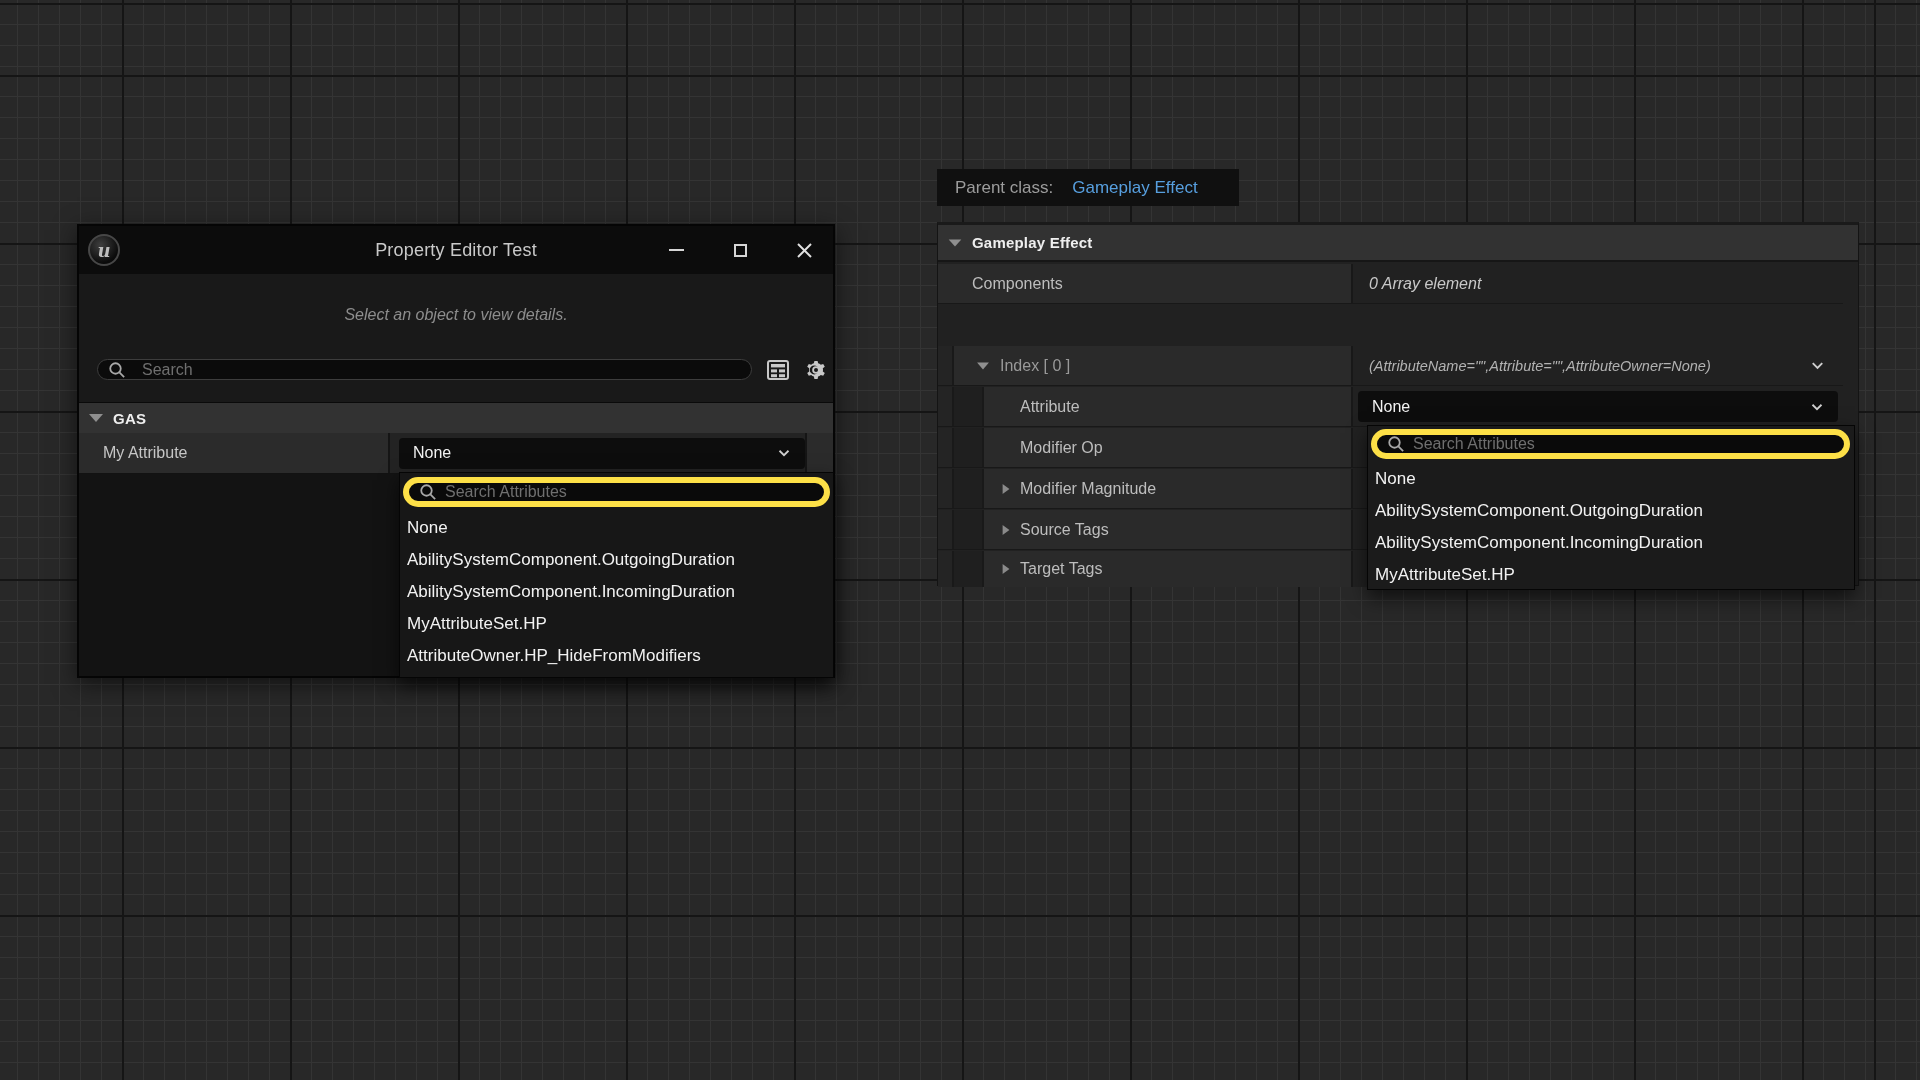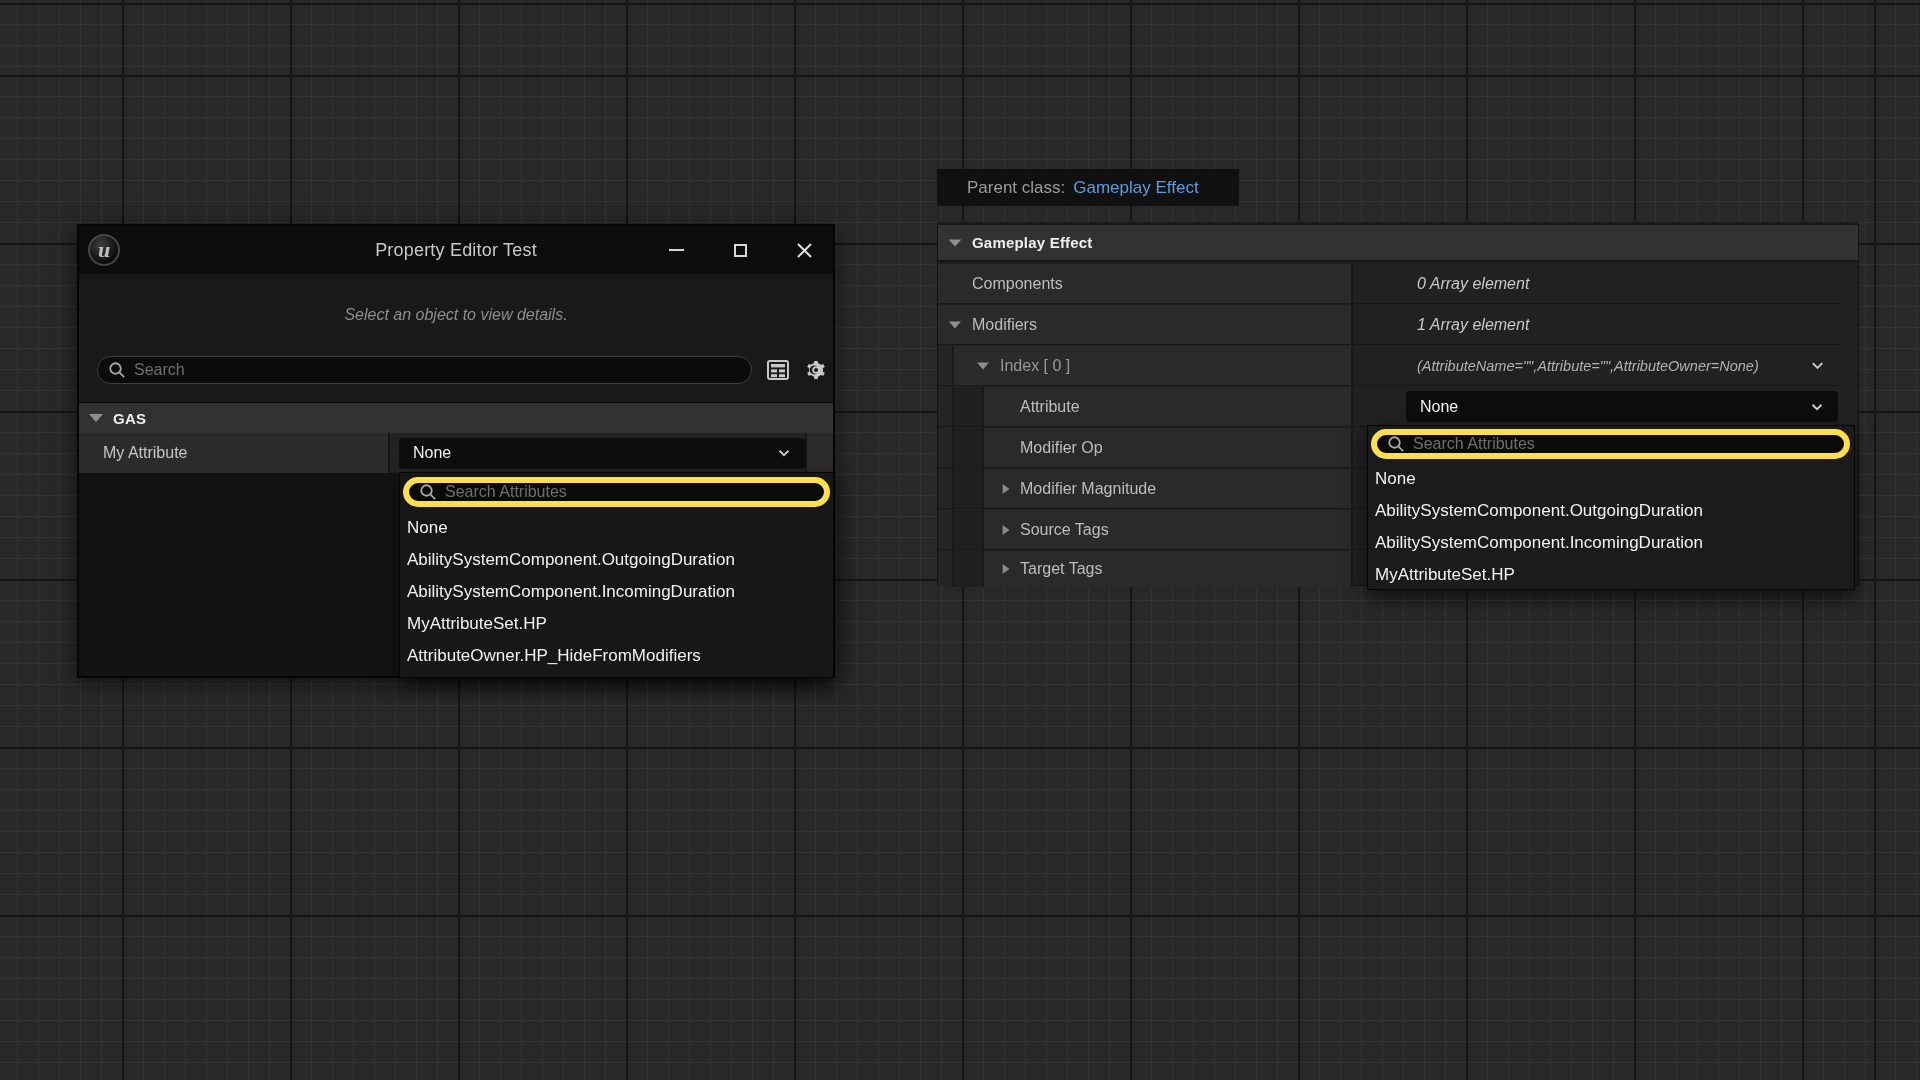--- a/index.html
+++ b/index.html
@@ -32,22 +32,22 @@
     display:flex; align-items:center; gap:42px; }
   .wc-btn { width:22px; height:22px; display:flex; align-items:center; justify-content:center; cursor:pointer; }
   .wc-min-glyph { width:15px; height:0; border-bottom:2px solid #d6d6d6; }
   .wc-max-glyph { width:13px; height:13px; border:2px solid #d6d6d6; }
 
   .pe-hint { position:absolute; left:0; right:0; top:80px; text-align:center;
     color:#8d8d8d; font-style:italic; font-size:16px; }
 
   .searchbar-row { position:absolute; left:18px; top:128px; right:14px; height:31px;
     display:flex; align-items:center; }
-  .search-pill { flex:0 0 655px; height:28px; background:#0b0b0b; border:1px solid #3d3d3d;
-    border-radius:16px; display:flex; align-items:center; padding:4px 10px; }
+  .search-pill { flex:0 0 655px; height:21px; background:#0b0b0b; border:1px solid #3d3d3d;
+    border-radius:16px; display:flex; align-items:center; padding:4px 10px;gap:8px; }
   .search-pill input { flex:1; background:transparent; border:none; outline:none;
     color:#dddddd; font-size:16px; margin-left:8px; font-family:"Liberation Sans",sans-serif; }
   .search-pill input::placeholder { color:#6f6f6f; }
   .sb-icons { display:flex; align-items:center; gap:14px; margin-left:14px; }
 
   .gas-bar { position:absolute; left:0; top:176px; right:0; height:31px;
     background:#323232; border-top:1px solid #0a0a0a; display:flex; align-items:center; }
   .tri-down { width:0; height:0; border-left:7px solid transparent; border-right:7px solid transparent;
     border-top:8px solid #8f8f8f; display:inline-block; }
   .tri-right { width:0; height:0; border-top:6px solid transparent; border-bottom:6px solid transparent;
@@ -76,33 +76,33 @@
     color:#dddddd; font-size:16px; margin-left:8px; font-family:"Liberation Sans",sans-serif; }
   .popup-search input::placeholder { color:#6f6f6f; }
   .popup-item { height:32px; display:flex; align-items:center; color:#f2f2f2;
     font-size:17px; padding-left:7px; cursor:pointer; white-space:nowrap; }
 
   .pe-popup { left:399px; top:472px; width:435px; height:206px; }
   .pe-popup .popup-search { margin:4px 3px 5px 3px; height:30px; }
 
   
   .parent-box { left:937px; top:169px; width:302px; height:37px; background:#101010;
-    display:flex; align-items:center; padding-left:30px; gap:8px; }
+    display:flex; align-items:center; padding-left:18px; gap:19px; }
   .parent-label { color:#9c9c9c; font-size:17px; }
   .parent-link { font-size:17px; cursor:pointer; }
 
   
   .details { left:937px; top:222px; width:922px; height:364px; background:#212121;
     border:1px solid #141414; border-top:3px solid #1a1a1a; }
   .d-header { position:absolute; left:0; top:0; right:0; height:37px; background:#323232;
     display:flex; align-items:center; border-bottom:2px solid #161616; }
   .d-header .tri-down { margin-left:10px; transform:scale(.9); }
   .d-header-label { color:#efefef; font-weight:bold; font-size:15px; margin-left:10px; letter-spacing:.2px; }
 
-  .d-row { position:absolute; left:0; right:15px; height:40px; display:flex; border-bottom:1px solid #181818;gap:48px; }
+  .d-row { position:absolute; left:0; right:15px; height:40px; display:flex; border-bottom:1px solid #181818; }
   .d-name { width:415px; background:#2a2a2a; display:flex; align-items:center; position:relative;
     border-right:2px solid #181818; }
   .d-value { flex:1; background:#212121; display:flex; align-items:center; position:relative; }
   .rail { height:100%; background:#242424; border-right:2px solid #191919; }
   .rail.r1 { width:16px; }
   .rail.r2 { width:30px; background:#1f1f1f; }
   .d-label { color:#bdbdbd; font-size:16px; margin-left:10px; white-space:nowrap; }
   .d-label.dim { color:#999999; }
   .d-name .tri-down, .d-name .tri-right { margin-left:10px; transform:scale(.85); }
   .pad24 { padding-left:24px; }
@@ -222,30 +222,20 @@
     <div class="d-row" style="top:39px;">
       <div class="d-name">
         <span class="d-label pad24">Components</span>
       </div>
       <div class="d-value">
         <span class="val-text">0 Array element</span>
 
       </div>
     </div>
 
-    <div class="d-row" style="top:80px;">
-      <div class="d-name">
-        <span class="tri-down"></span>
-        <span class="d-label">Modifiers</span>
-      </div>
-      <div class="d-value">
-        <span class="val-text">1 Array element</span>
-
-      </div>
-    </div>
 
     <div class="d-row" style="top:121px;">
       <div class="d-name">
         <div class="rail r1"></div>
         <span class="tri-down" style="margin-left:22px;"></span>
         <span class="d-label dim">Index [ 0 ]</span>
       </div>
       <div class="d-value">
         <span class="val-text small">(AttributeName="",Attribute="",AttributeOwner=None)</span>
         <svg class="row-chevron" width="19" height="19" viewBox="0 0 24 24">

